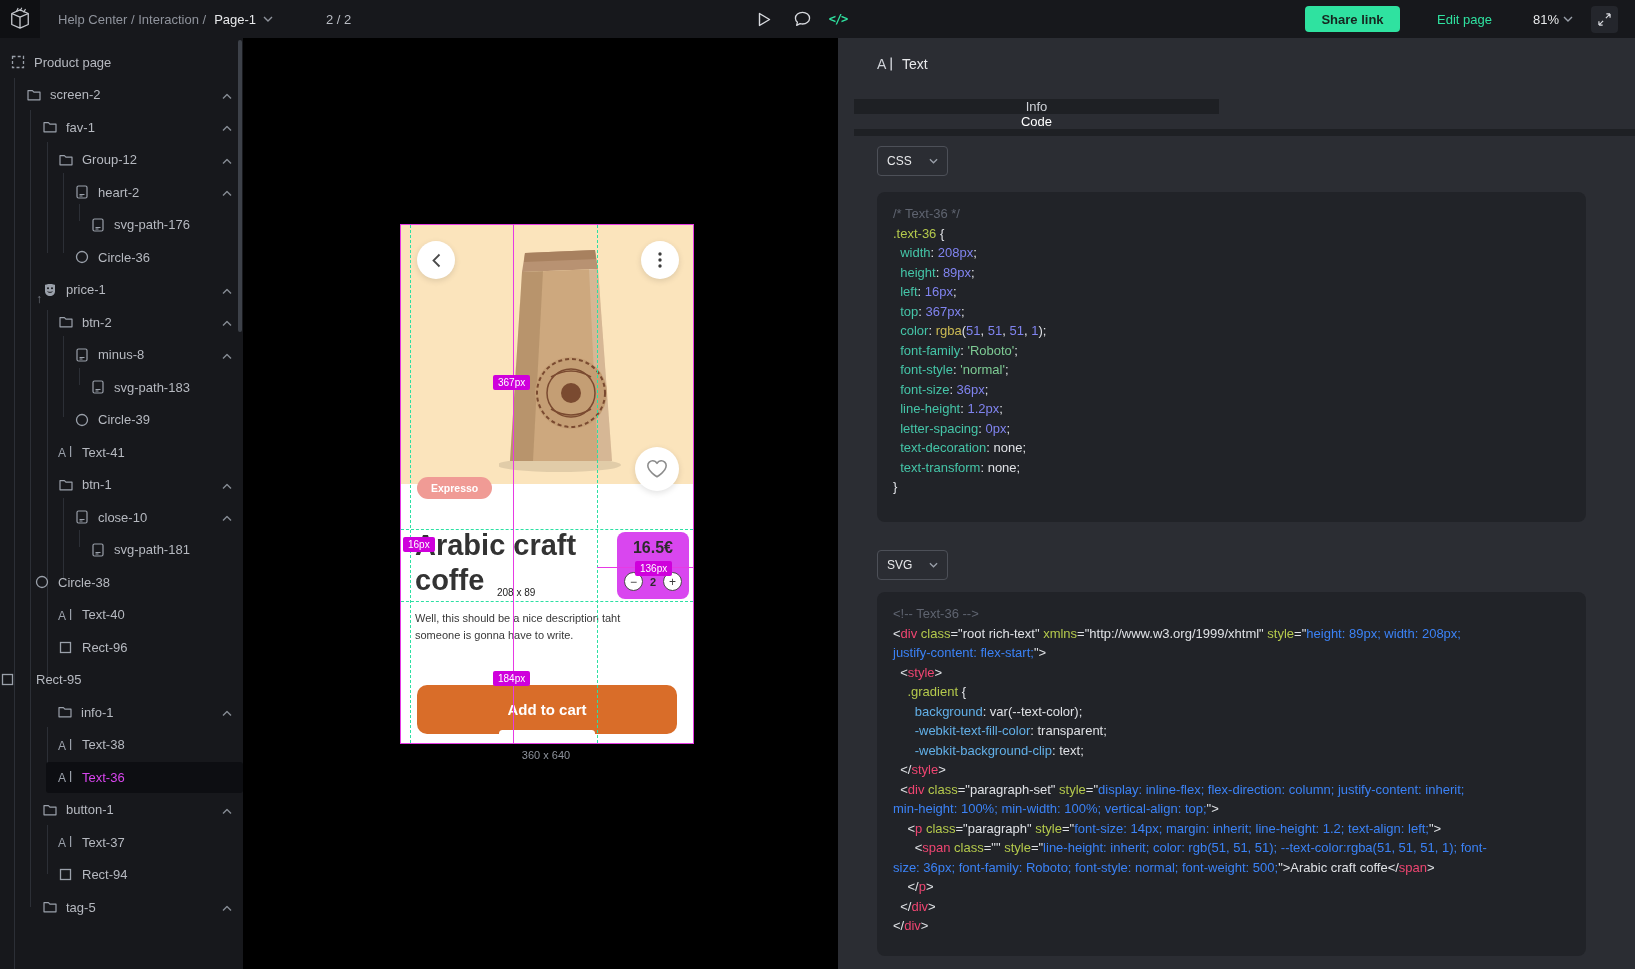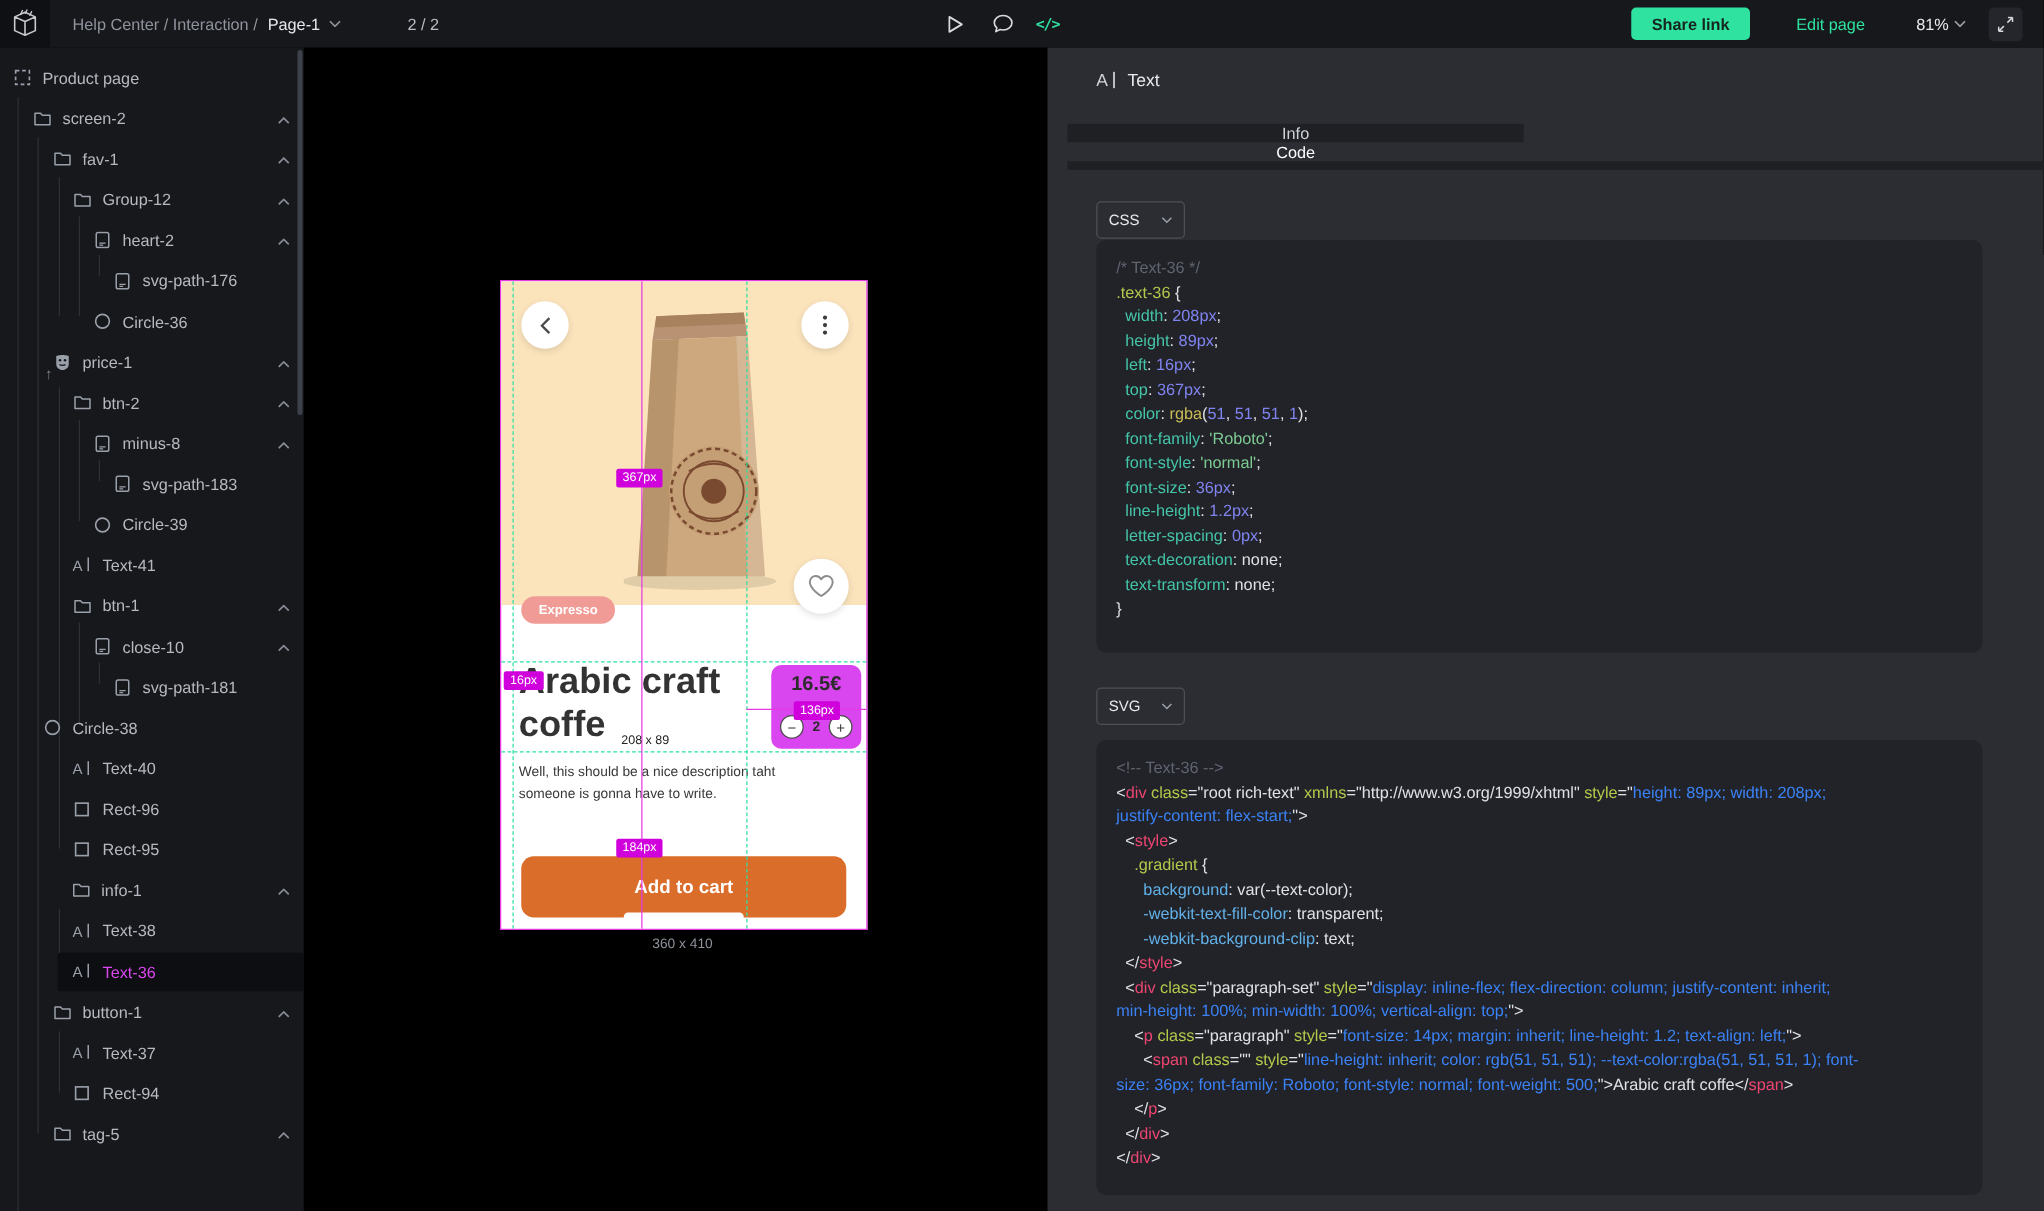--- a/index.html
+++ b/index.html
@@ -66,21 +66,21 @@
   
   #panel{position:absolute;left:838px;top:38px;width:797px;height:931px;background:#2b2d33;}
   #panel-title{position:absolute;left:39px;top:18px;display:flex;align-items:center;gap:8px;color:#e8e9eb;font-size:14px;}
   #tab-row{position:absolute;left:16px;top:61px;width:797px;height:37px;display:flex;flex-direction:column;}
   .tab{width:365px;display:flex;align-items:center;justify-content:center;font-size:13px;color:#cfd2d8;cursor:pointer;}
   .tab.inactive{background:#1e2024;}
   .tab.active{background:#2b2d33;color:#fff;}
   #tab-gutter{flex:1;background:#1e2024;}
   .dd{position:absolute;left:39px;width:71px;height:30px;border:1px solid #4d5058;border-radius:4px;display:flex;align-items:center;
     justify-content:space-between;padding:0 9px;box-sizing:border-box;color:#e8e9eb;font-size:12px;cursor:pointer;}
-  #css-dd{top:123px;}
+  #css-dd{top:108px;}
   #svg-dd{top:512px;}
   .code-box{position:absolute;left:39px;width:709px;background:#212328;border-radius:8px;padding:12px 16px;box-sizing:border-box;}
   #css-code{top:154px;height:330px;}
   #svg-code{top:554px;height:364px;}
   .cl{font-size:13px;line-height:19.5px;white-space:pre;}
   .tk-c{color:#5f6470}.tk-sel{color:#b4c94c}.tk-p{color:#45c5a8}.tk-pb{color:#62b0e8}.tk-v{color:#8084f0}
   .tk-s{color:#7ecb94}.tk-k{color:#ccbb54}.tk-w{color:#dfe1e5}.tk-t{color:#ef4571}.tk-a{color:#b4c94c}.tk-css{color:#3b82f6}
 </style>
 </head>
 <body>
@@ -331,21 +331,21 @@
           <span class="lbl">Text-40</span>
         </div>
         <div class="tree-row" style="padding-left: 58px;">
           <span class="ti">
             <svg width="13" height="13" viewBox="0 0 13 13">
               <rect x="1.5" y="1.5" width="10" height="10" fill="none" stroke="#9aa0aa" stroke-width="1.3"></rect>
             </svg>
           </span>
           <span class="lbl">Rect-96</span>
         </div>
-        <div class="tree-row" style="padding-left: 58px;">
+        <div class="tree-row" style=" gap: 12px;">
           <span class="ti">
             <svg width="13" height="13" viewBox="0 0 13 13">
               <rect x="1.5" y="1.5" width="10" height="10" fill="none" stroke="#9aa0aa" stroke-width="1.3"></rect>
             </svg>
           </span>
           <span class="lbl">Rect-95</span>
         </div>
         <div class="tree-row" style="padding-left: 57px;">
           <span class="ti">
             <svg width="14" height="12" viewBox="0 0 14 12">
@@ -474,21 +474,21 @@
       <div class="hguide" style="top:304px"></div>
       <div class="hguide" style="top:376px"></div>
       <div id="sel-vline"></div>
       <div id="sel-hline"></div>
       <div class="mlabel" style="left:92px;top:150px">367px</div>
       <div class="mlabel" style="left:2px;top:312px">16px</div>
       <div class="mlabel" style="left:234px;top:336px">136px</div>
       <div class="mlabel" style="left:92px;top:446px">184px</div>
       <div class="dim-label" style="left:96px;top:362px">208 x 89</div>
     </div>
-    <div id="frame-dim">360 x 410</div>
+    <div id="frame-dim">360 x 640</div>
   </main>
 
   <section id="panel">
     <div id="panel-title">
       <svg width="17" height="16" viewBox="0 0 17 16">
         <text x="0" y="13" font-size="14" fill="#cfd2d8" font-family="Liberation Sans, sans-serif">A</text>
         <rect x="13.5" y="1.5" width="1.4" height="13" fill="#cfd2d8"></rect>
         </svg>
       <span>Text</span>
     </div>

